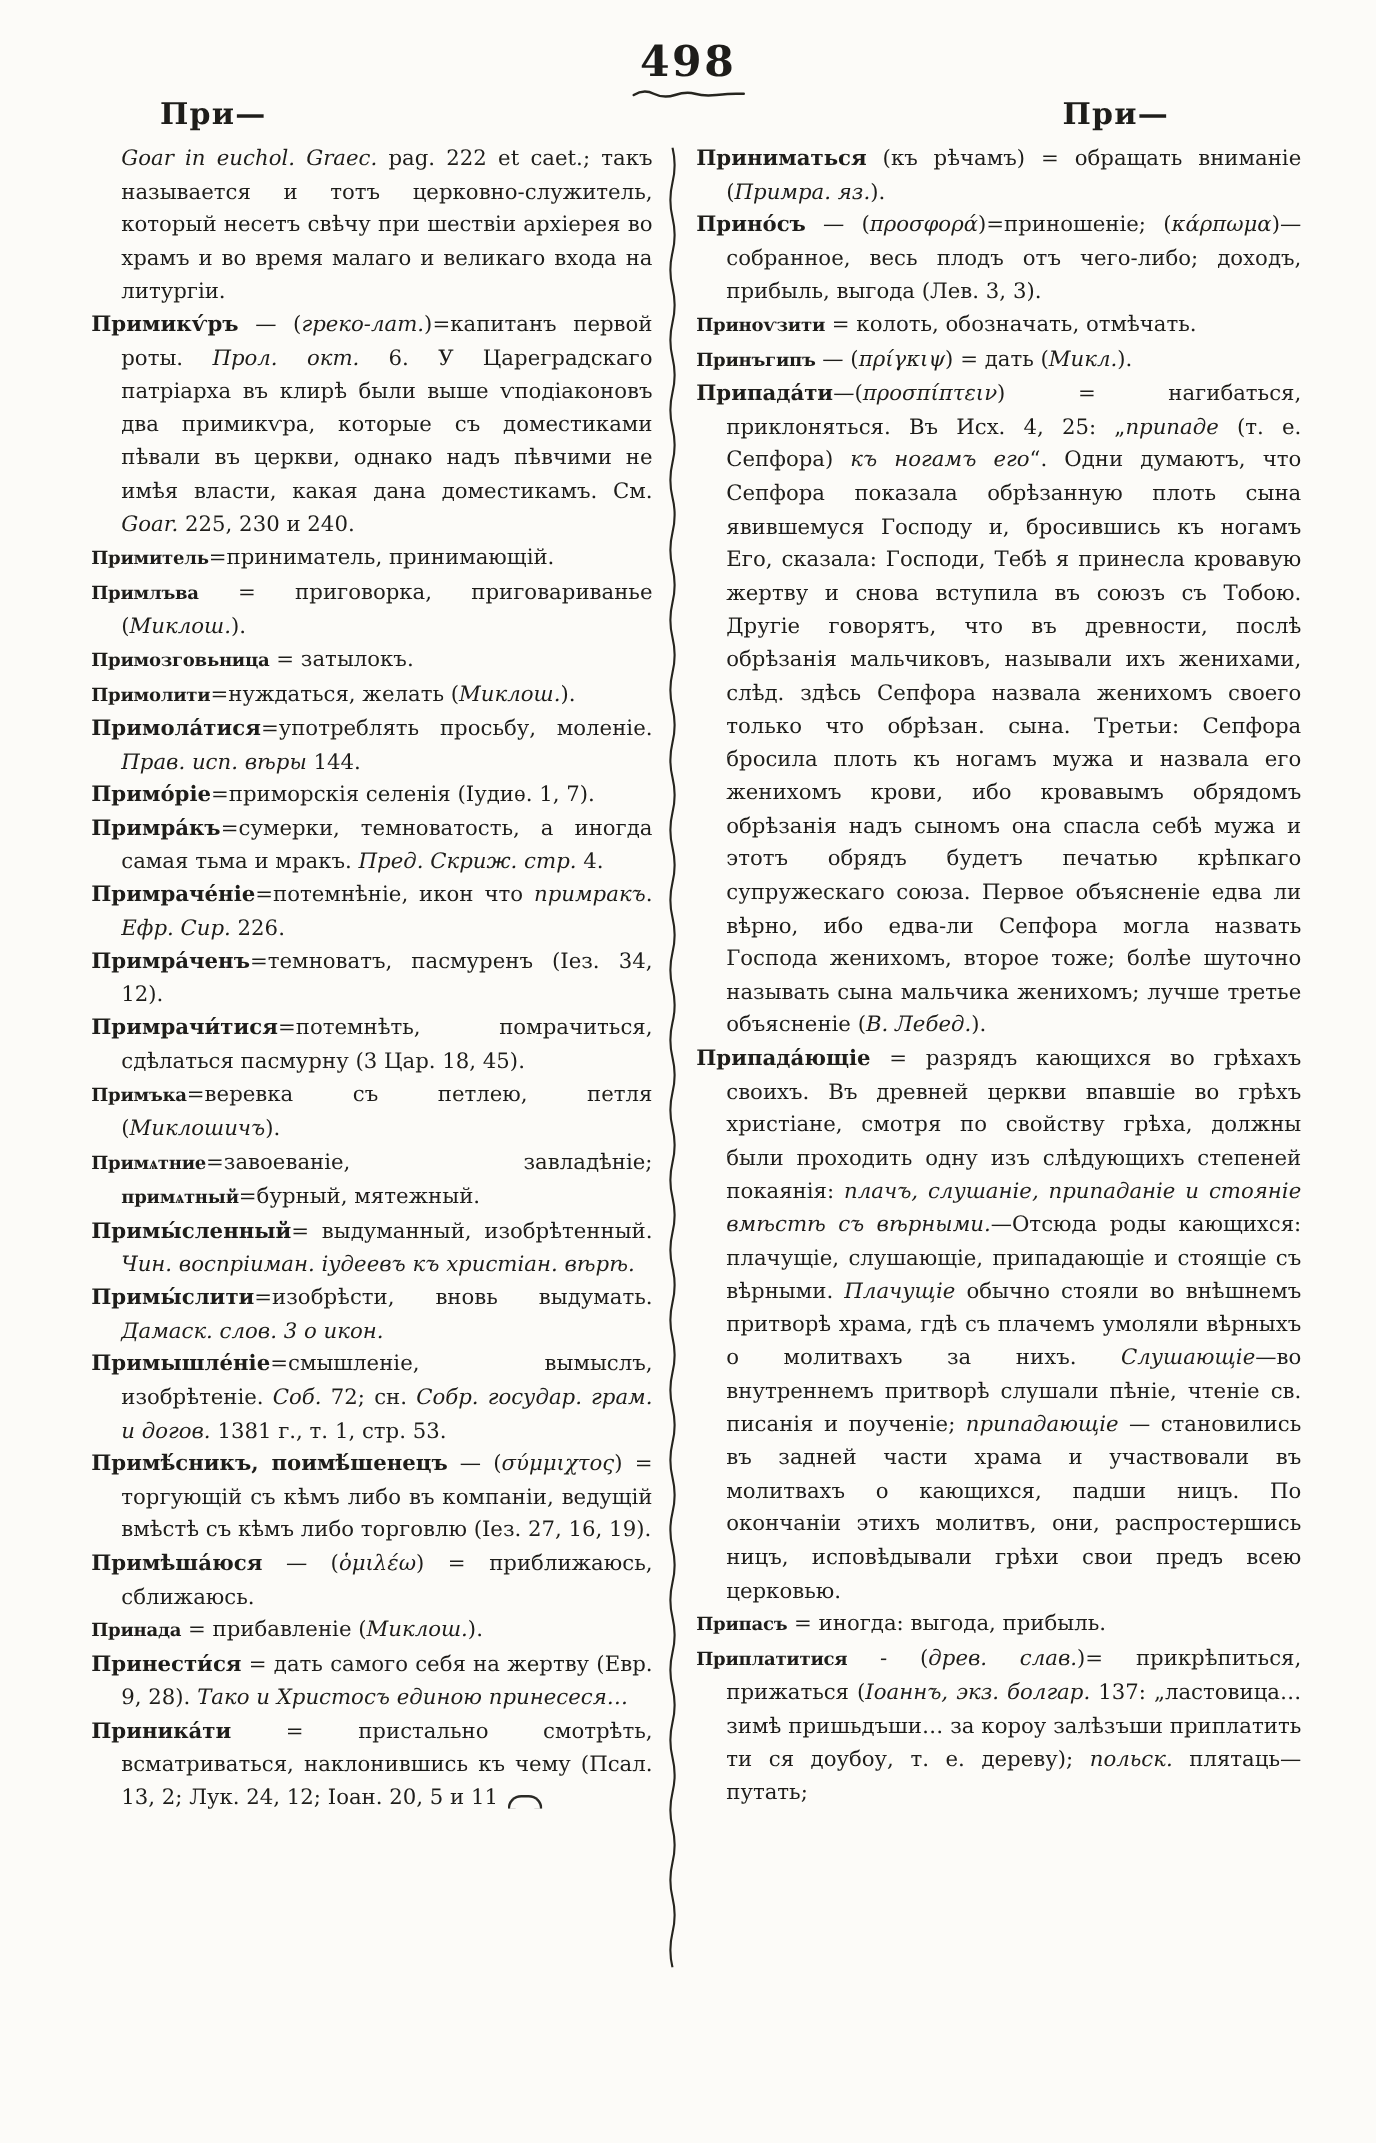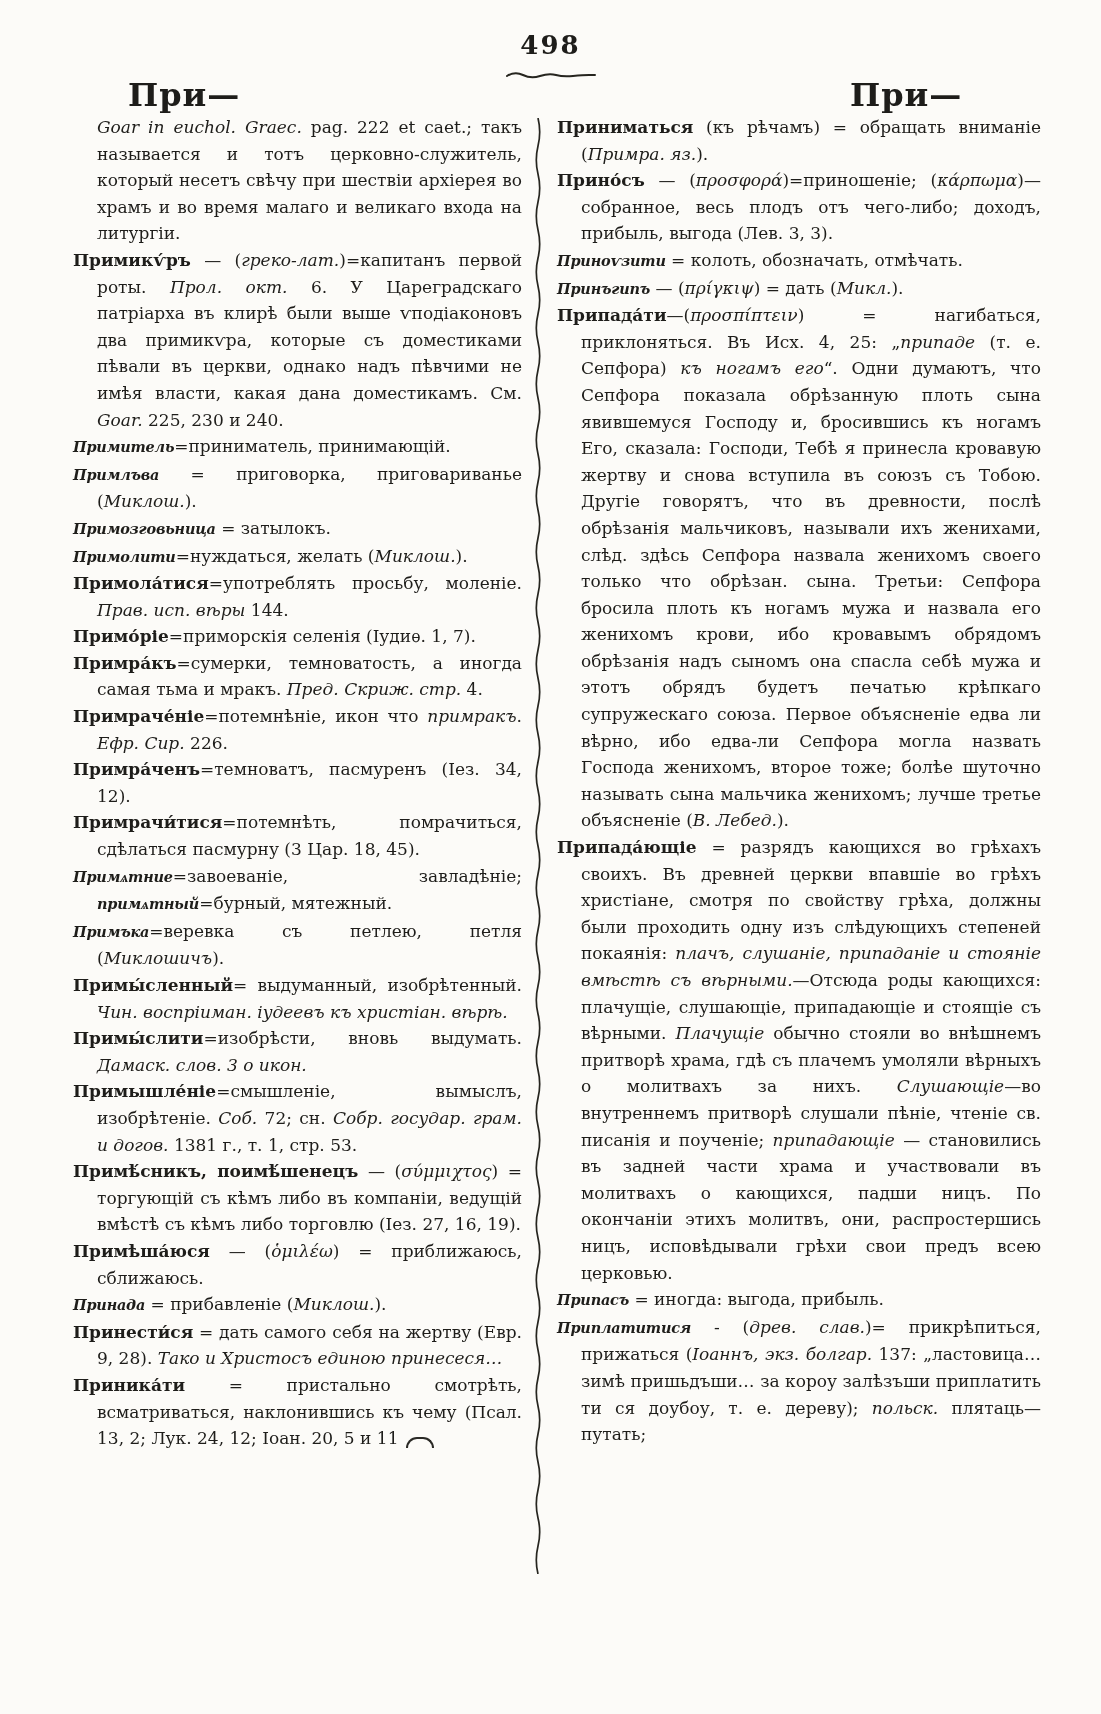--- a/index.html
+++ b/index.html
@@ -7,39 +7,39 @@
     position:relative;
     width:1101px;height:1714px;
     margin:0 auto;
     background:#fcfbf8;
     color:#1e1d1a;
     font-family:"DejaVu Serif","Liberation Serif",serif;
     overflow:hidden;
   }
   .page-number{
     position:absolute;top:30px;left:0;width:100%;
-    text-align:center;font-weight:bold;font-size:26px;letter-spacing:2px;
+    text-align:center;font-weight:bold;font-size:34px;letter-spacing:2px;
   }
   .number-rule{position:absolute;top:70px;left:50%;margin-left:-46px;}
-  .running-head{position:absolute;top:76px;font-weight:bold;font-size:32px;letter-spacing:1px;}
+  .running-head{position:absolute;top:76px;font-weight:bold;font-size:24px;letter-spacing:1px;}
   .running-head.left{left:128px;}
   .running-head.right{left:850px;}
   .column{position:absolute;top:114px;}
   .col-left{left:73px;width:449px;}
   .col-right{left:557px;width:484px;}
   .divider{position:absolute;left:533px;top:118px;}
   .entry{
     margin:0;
     font-size:17px;line-height:26.6px;
     text-align:justify;
     padding-left:24px;text-indent:-24px;
   }
   .entry.cont{text-indent:0;}
   .seg-b{font-weight:bold;}
-  .seg-bs{font-weight:bold;font-size:0.85em;letter-spacing:-0.2px;font-style:italic;}
+  .seg-bs{font-weight:bold;font-size:0.85em;letter-spacing:-0.2px;}
   .seg-i{font-style:italic;}
   .seg-mark{
     display:inline-block;width:24px;height:9px;
     border:2px solid #2a2925;border-bottom:none;
     border-radius:12px 12px 0 0;
     margin-left:8px;vertical-align:-4px;
   }
 </style>
 </head>
 <body>
@@ -65,22 +65,22 @@
       <p class="entry"><span class="seg seg-bs">Примитель</span><span class="seg">=приниматель, принимающій.</span></p>
       <p class="entry"><span class="seg seg-bs">Примлъва</span><span class="seg"> = приговорка, приговариванье (</span><span class="seg seg-i">Миклош.</span><span class="seg">).</span></p>
       <p class="entry"><span class="seg seg-bs">Примозговьница</span><span class="seg"> = затылокъ.</span></p>
       <p class="entry"><span class="seg seg-bs">Примолити</span><span class="seg">=нуждаться, желать (</span><span class="seg seg-i">Миклош.</span><span class="seg">).</span></p>
       <p class="entry"><span class="seg seg-b">Примола́тися</span><span class="seg">=употреблять просьбу, моленіе. </span><span class="seg seg-i">Прав. исп. вѣры</span><span class="seg"> 144.</span></p>
       <p class="entry"><span class="seg seg-b">Примо́ріе</span><span class="seg">=приморскія селенія (Іудиѳ. 1, 7).</span></p>
       <p class="entry"><span class="seg seg-b">Примра́къ</span><span class="seg">=сумерки, темноватость, а иногда самая тьма и мракъ. </span><span class="seg seg-i">Пред. Скриж. стр.</span><span class="seg"> 4.</span></p>
       <p class="entry"><span class="seg seg-b">Примраче́ніе</span><span class="seg">=потемнѣніе, икон что </span><span class="seg seg-i">примракъ</span><span class="seg">. </span><span class="seg seg-i">Ефр. Сир.</span><span class="seg"> 226.</span></p>
       <p class="entry"><span class="seg seg-b">Примра́ченъ</span><span class="seg">=темноватъ, пасмуренъ (Іез. 34, 12).</span></p>
       <p class="entry"><span class="seg seg-b">Примрачи́тися</span><span class="seg">=потемнѣть, помрачиться, сдѣлаться пасмурну (3 Цар. 18, 45).</span></p>
+      <p class="entry"><span class="seg seg-bs">Примъка</span><span class="seg">=веревка съ петлею, петля (</span><span class="seg seg-i">Миклошичъ</span><span class="seg">).</span></p>
       <p class="entry"><span class="seg seg-bs">Примѧтние</span><span class="seg">=завоеваніе, завладѣніе; </span><span class="seg seg-bs">примѧтный</span><span class="seg">=бурный, мятежный.</span></p>
-      <p class="entry"><span class="seg seg-bs">Примъка</span><span class="seg">=веревка съ петлею, петля (</span><span class="seg seg-i">Миклошичъ</span><span class="seg">).</span></p>
       <p class="entry"><span class="seg seg-b">Примы́сленный</span><span class="seg">= выдуманный, изобрѣтенный. </span><span class="seg seg-i">Чин. воспріиман. іудеевъ къ христіан. вѣрѣ.</span></p>
       <p class="entry"><span class="seg seg-b">Примы́слити</span><span class="seg">=изобрѣсти, вновь выдумать. </span><span class="seg seg-i">Дамаск. слов. 3 о икон.</span></p>
       <p class="entry"><span class="seg seg-b">Примышле́ніе</span><span class="seg">=смышленіе, вымыслъ, изобрѣтеніе. </span><span class="seg seg-i">Соб.</span><span class="seg"> 72; сн. </span><span class="seg seg-i">Собр. государ. грам. и догов.</span><span class="seg"> 1381 г., т. 1, стр. 53.</span></p>
       <p class="entry"><span class="seg seg-b">Примѣ́сникъ, поимѣ́шенецъ</span><span class="seg"> — (</span><span class="seg seg-i">σύμμιχτος</span><span class="seg">) = торгующій съ кѣмъ либо въ компаніи, ведущій вмѣстѣ съ кѣмъ либо торговлю (Іез. 27, 16, 19).</span></p>
       <p class="entry"><span class="seg seg-b">Примѣша́юся</span><span class="seg"> — (</span><span class="seg seg-i">ὁμιλέω</span><span class="seg">) = приближаюсь, сближаюсь.</span></p>
       <p class="entry"><span class="seg seg-bs">Принада</span><span class="seg"> = прибавленіе (</span><span class="seg seg-i">Миклош.</span><span class="seg">).</span></p>
       <p class="entry"><span class="seg seg-b">Принести́ся</span><span class="seg"> = дать самого себя на жертву (Евр. 9, 28). </span><span class="seg seg-i">Тако и Христосъ единою принесеся…</span></p>
       <p class="entry"><span class="seg seg-b">Приника́ти</span><span class="seg"> = пристально смотрѣть, всматриваться, наклонившись къ чему (Псал. 13, 2; Лук. 24, 12; Іоан. 20, 5 и 11</span><span class="seg seg-mark"></span></p>
     </div>
   <div class="column col-right" id="col-right">

